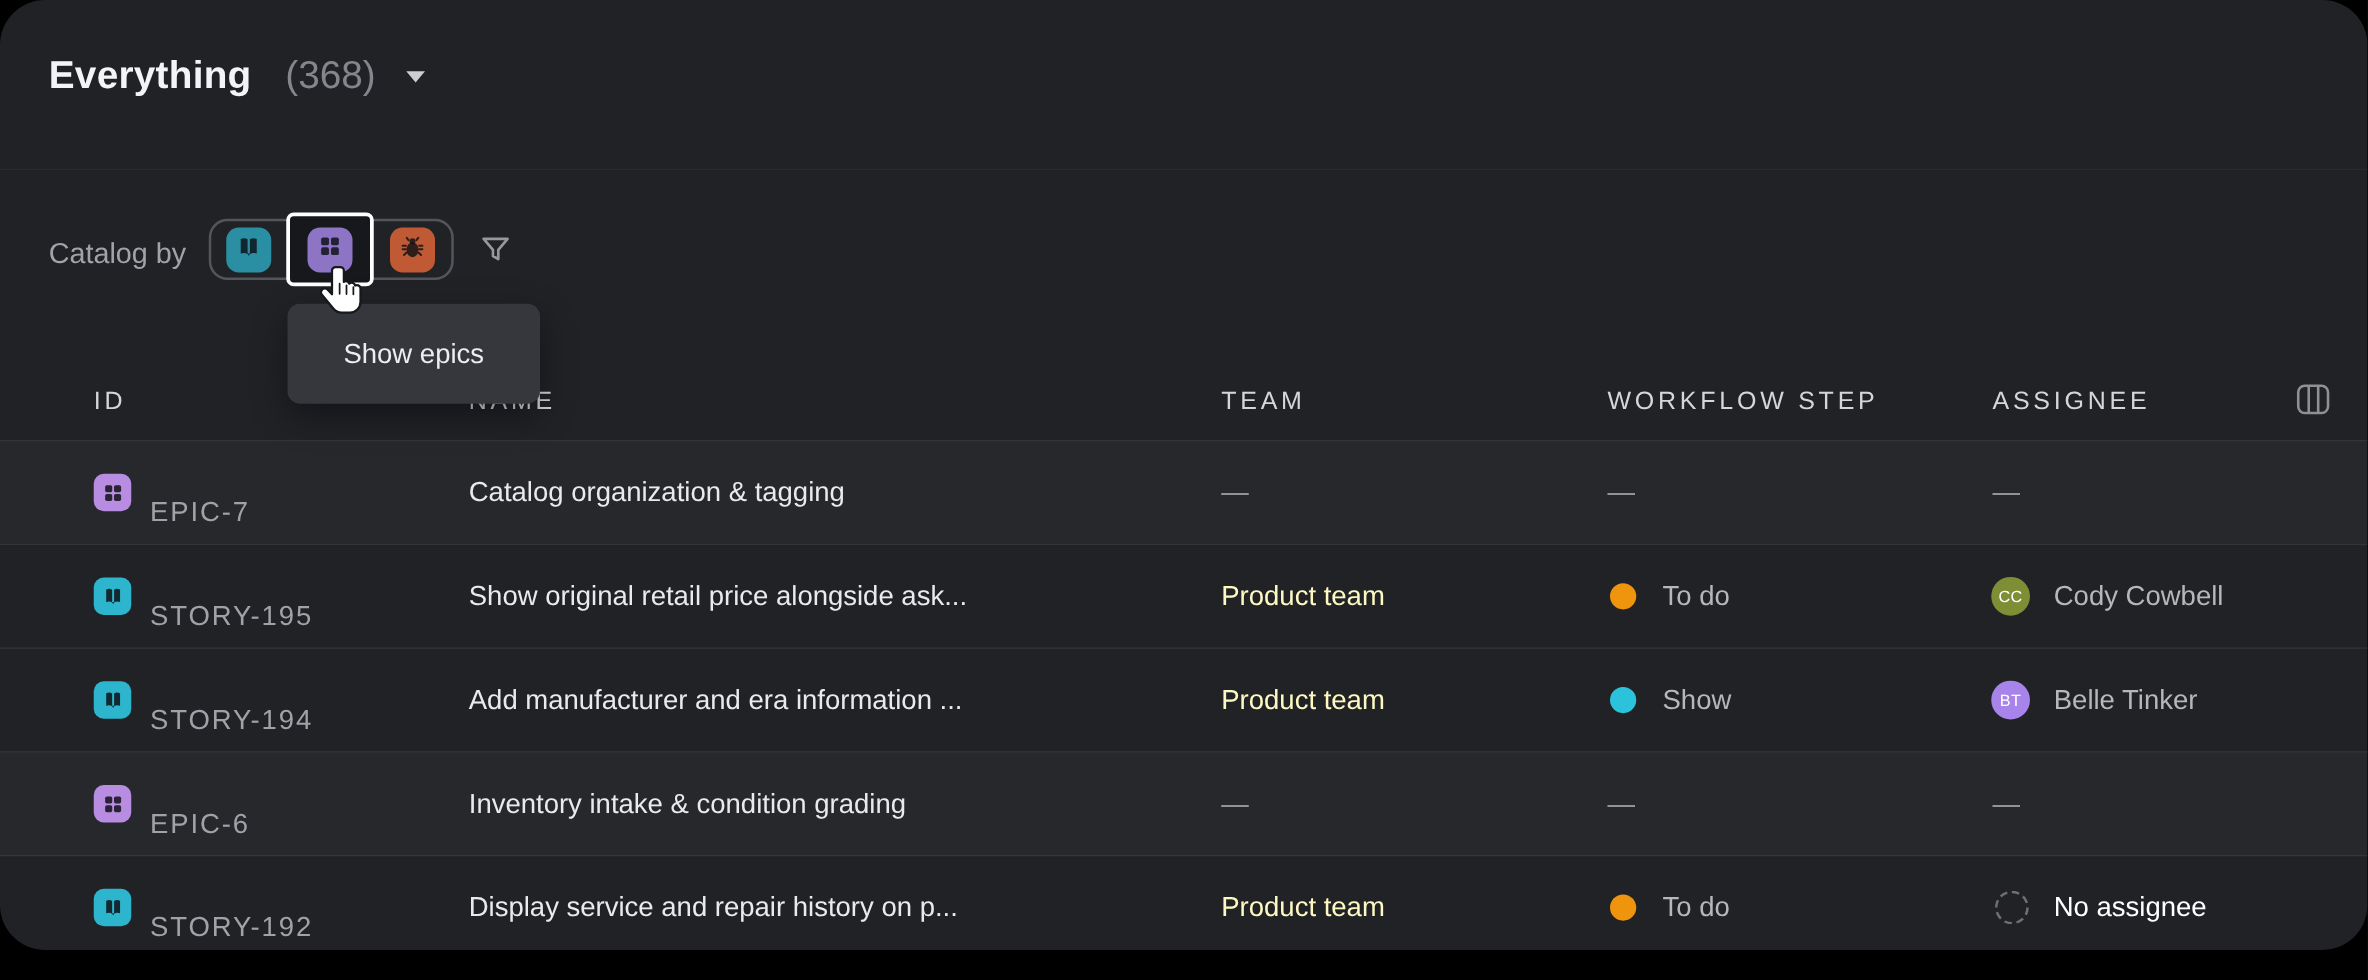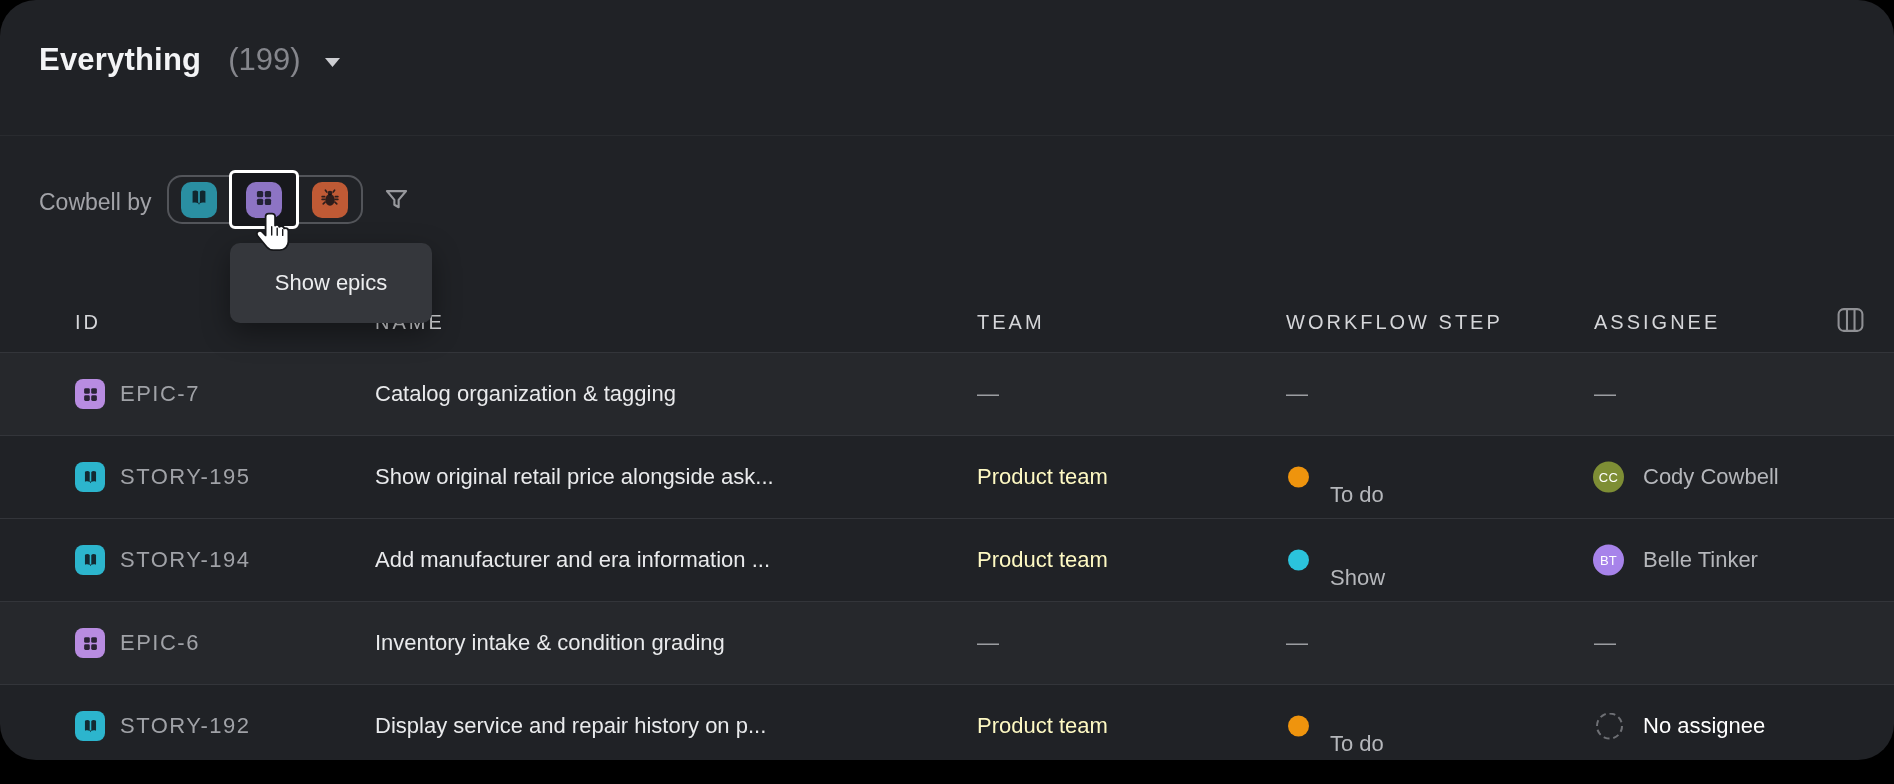--- a/index.html
+++ b/index.html
@@ -36,52 +36,52 @@
   .th-team{left:977px;}
   .th-workflow{left:1286px;}
   .th-assignee{left:1594px;}
   .col-icon{position:absolute;left:1836px;top:50%;transform:translateY(-50%);cursor:pointer;}
 
   
   .row{position:absolute;left:0;width:1894px;height:83px;border-top:1px solid #33353a;box-sizing:border-box;cursor:pointer;}
   .row.epic{background:#26282c;}
   .rc{position:absolute;top:50%;transform:translateY(-50%);white-space:nowrap;}
   .cell-icon{left:75px;width:30px;height:30px;border-radius:8px;display:flex;align-items:center;justify-content:center;}
-  .cell-id{left:120px;font-size:22px;color:#a0a2a7;letter-spacing:1.5px;}
+  .cell-id{left:120px;font-size:22px;color:#a0a2a7;letter-spacing:1.5px;margin-top:16px;}
   .cell-name{left:375px;font-size:22px;color:#e9eaec;}
   .cell-team{left:977px;font-size:22px;color:#fef9c3;}
   .dash{font-size:22px;color:#9b9da1;}
   .dash-team{left:977px;}
   .dash-workflow{left:1286px;}
   .dash-assignee{left:1594px;}
   .wf-dot{left:1288px;width:21px;height:21px;border-radius:50%;}
-  .wf-label{left:1330px;font-size:22px;color:#b5b7bb;margin-top:18px;}
+  .wf-label{left:1330px;font-size:22px;color:#b5b7bb;}
   .avatar{left:1593px;width:31px;height:31px;border-radius:50%;display:flex;align-items:center;justify-content:center;font-size:13px;font-weight:400;color:#fff;letter-spacing:.3px;}
   .as-name{left:1643px;font-size:22px;color:#b5b7bb;}
   .no-as-circle{left:1596px;width:23px;height:23px;border:2px dashed #6e7075;border-radius:50%;box-sizing:content-box;}
   .as-none{left:1643px;font-size:22px;color:#ffffff;}
   .partial-row{position:absolute;left:0;top:767px;width:1894px;height:17px;border-top:1px solid #33353a;box-sizing:border-box;}
 </style>
 </head>
 <body>
 
 <div class="panel">
 
   <div class="title-row">
     <span class="title">Everything</span>
-    <span class="count">(199)</span>
+    <span class="count">(368)</span>
     <span class="caret">
       <svg width="17" height="11" viewBox="0 0 17 11">
           <polygon points="1,1 16,1 8.5,10" fill="#cdced2"></polygon>
         </svg>
     </span>
   </div>
   <div class="header-divider"></div>
 
-  <span class="filter-label">Cowbell by</span>
+  <span class="filter-label">Catalog by</span>
   <div class="btn-group"></div>
 
   <div class="icon-btn btn-stories" style="background: rgb(42, 143, 162);">
     <span>
       <svg width="22" height="22" viewBox="0 0 24 24" fill="rgba(12,16,22,0.82)">
         <path d="M5 4.6c2.3-1.1 4.4-1 6 .3v12.9c-1.6-1.2-3.7-1.3-6-.5zM19 4.6c-2.3-1.1-4.4-1-6 .3v12.9c1.6-1.2 3.7-1.3 6-.5z"></path>
         <path d="M10.9 17.2h2.2l-1.1 2.2z"></path>
       </svg>
     </span>
   </div>

